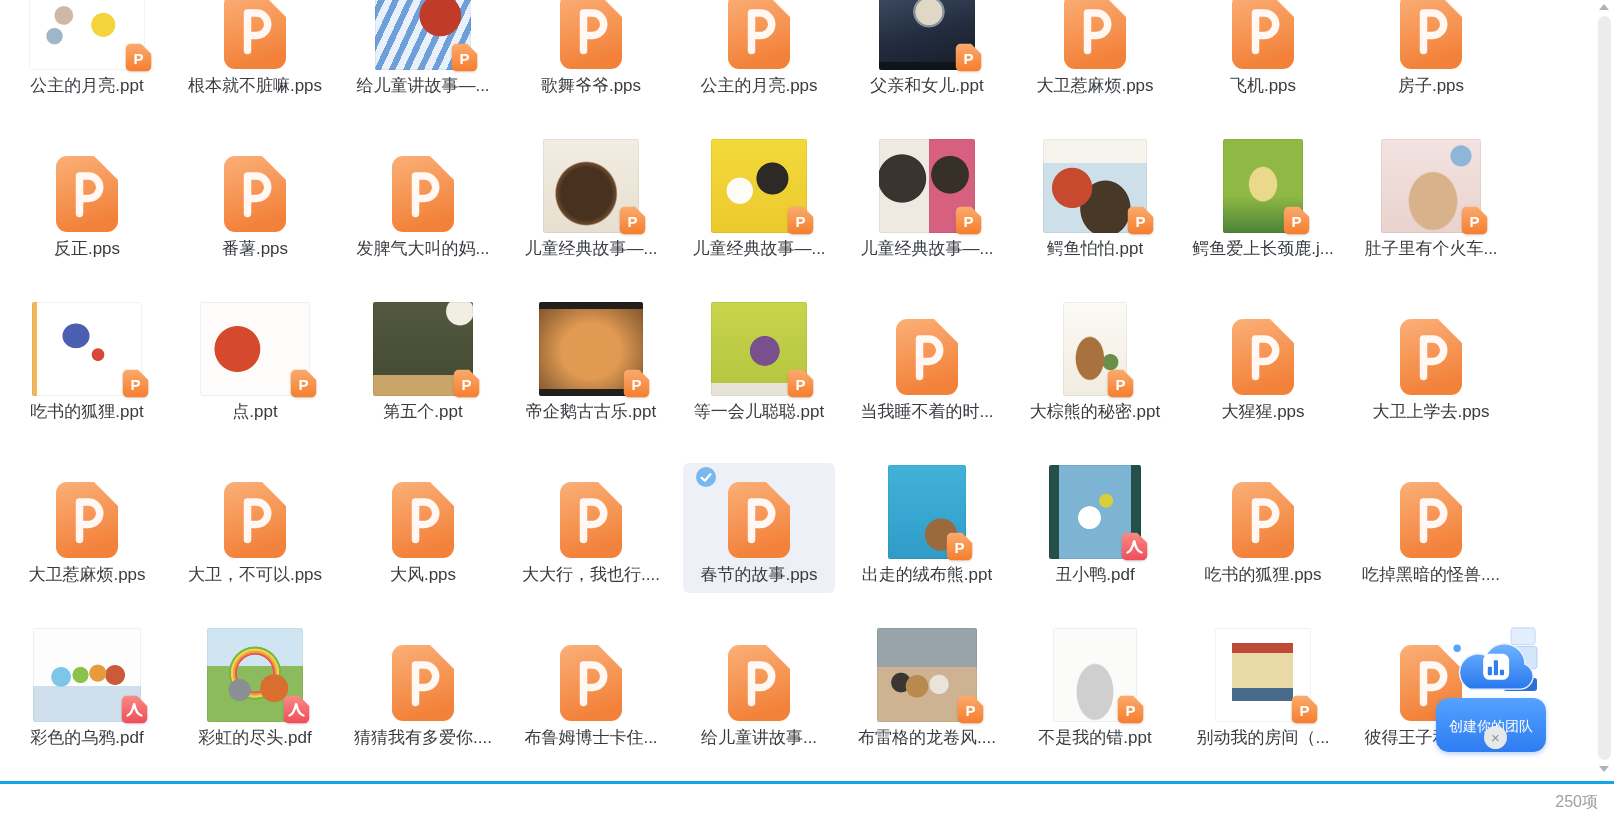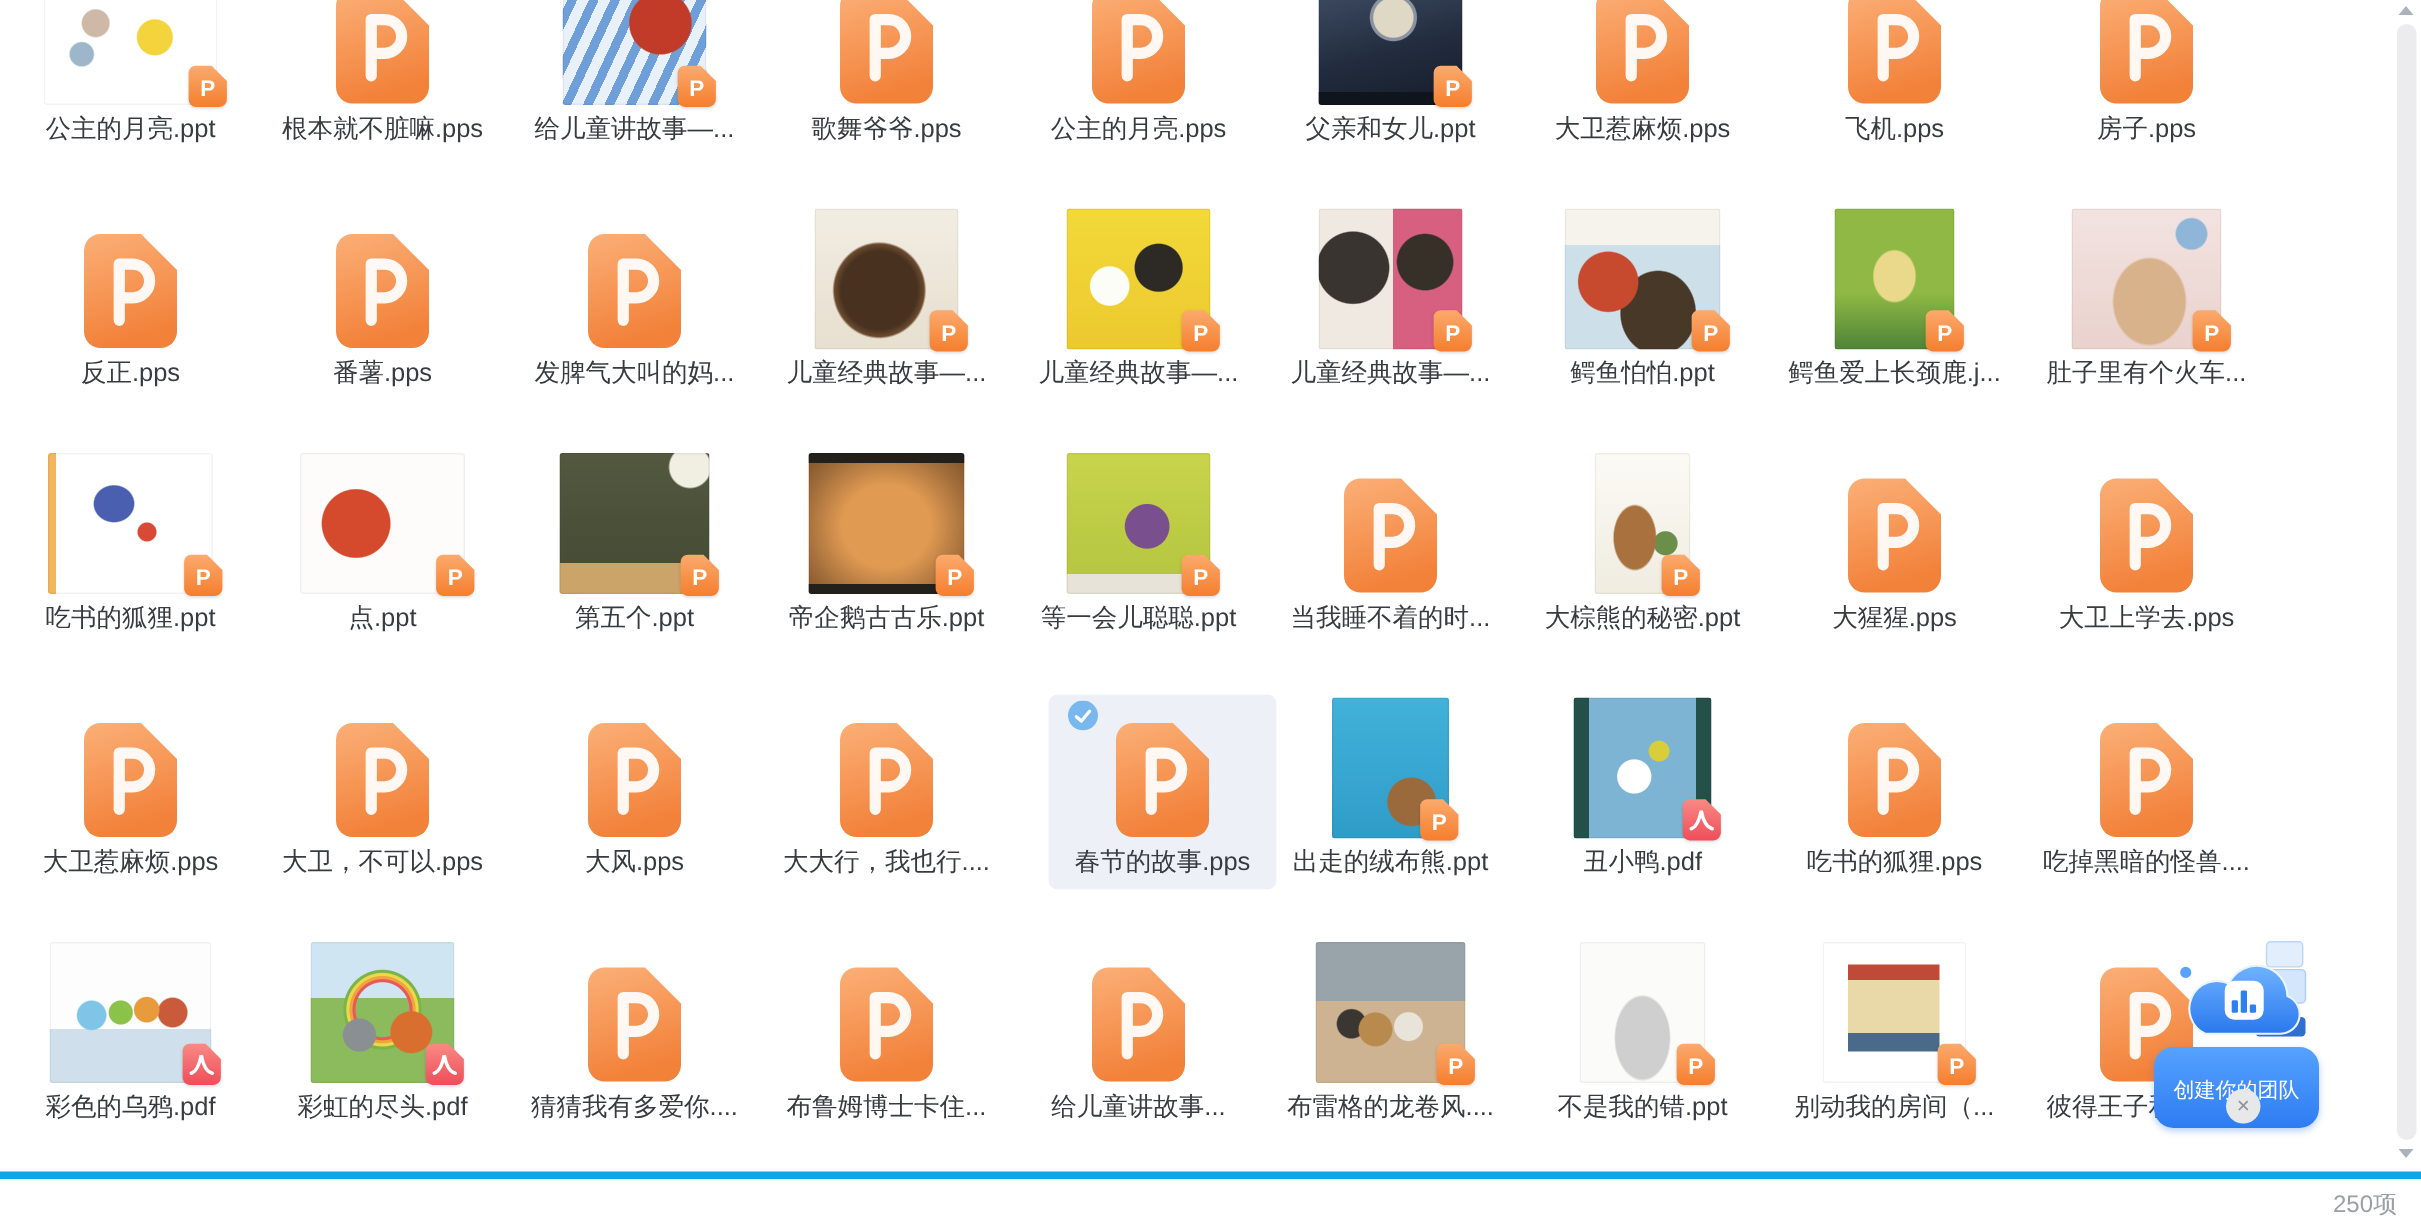--- a/index.html
+++ b/index.html
@@ -2,42 +2,42 @@
 <html><head>
 <meta charset="utf-8">
 <style>
   html,body{margin:0;padding:0;width:1614px;height:820px;background:#ffffff;overflow:hidden;
     font-family:"Liberation Sans","DejaVu Sans",sans-serif;}
   .viewport{position:absolute;left:0;top:0;right:20px;bottom:40px;overflow:hidden;}
   .grid{position:absolute;left:11px;top:-26px;display:grid;
     grid-template-columns:repeat(9,152px);column-gap:16px;grid-auto-rows:163px;}
   .file-item{width:152px;height:163px;position:relative;cursor:default;}
   .card{position:relative;width:152px;border-radius:6px;padding-bottom:8px;}
-  .file-item.selected .card{background:#edf1f7;margin-left:16px;}
+  .file-item.selected .card{background:#edf1f7;}
   .thumb-area{height:96px;display:flex;align-items:flex-end;justify-content:center;position:relative;}
   .picon{width:64px;height:78px;display:block;}
   .thumb{height:94px;position:relative;border-radius:2px;
     box-shadow:inset 0 0 0 1px rgba(0,0,0,0.05);}
   .badge{position:absolute;right:-7px;bottom:-2px;width:27px;height:29px;display:block;
     filter:drop-shadow(0 1px 1px rgba(0,0,0,0.15));}
   .badge svg{width:27px;height:29px;display:block;}
   .check{position:absolute;left:13px;top:4px;width:20px;height:20px;z-index:3;}
   .check svg{width:20px;height:20px;display:block;}
   .file-name{margin-top:6px;height:20px;line-height:20px;text-align:center;font-size:17px;
     color:#383c40;white-space:nowrap;overflow:hidden;}
   
   .sb-track{position:absolute;top:0;right:0;width:20px;bottom:40px;background:#ffffff;}
   .sb-up{position:absolute;top:4px;right:5px;width:0;height:0;
     border-left:5px solid transparent;border-right:5px solid transparent;border-bottom:6px solid #aab3bb;}
   .sb-thumb{position:absolute;top:16px;right:3px;width:13px;height:744px;background:#ececee;border-radius:7px;}
   .sb-down{position:absolute;bottom:8px;right:5px;width:0;height:0;
     border-left:5px solid transparent;border-right:5px solid transparent;border-top:6px solid #aab3bb;}
   
   .footer{position:absolute;left:0;right:0;bottom:0;height:39px;background:#ffffff;
-    border-top:5px solid #0ea5e9;display:flex;align-items:center;justify-content:flex-end;
+    border-top:3px solid #0ea5e9;display:flex;align-items:center;justify-content:flex-end;
     padding-right:16px;box-sizing:border-box;color:#9aa0a6;font-size:16px;}
   
   .promo{position:absolute;left:1432px;top:598px;width:130px;height:130px;z-index:6;}
   .promo-cloud{position:absolute;left:14px;top:28px;width:104px;height:78px;}
   .promo-pill{position:absolute;left:4px;top:100px;height:22px;line-height:24px;padding:16px 13px;
     background:linear-gradient(180deg,#55a2ff,#2e7cf2);color:#ffffff;font-size:14px;
     border-radius:13px;white-space:nowrap;box-shadow:0 2px 5px rgba(46,124,242,0.35);text-align:right;}
   .promo-close{position:absolute;left:1484px;top:726px;width:23px;height:23px;border:none;
     border-radius:50%;background:#e7e8ea;color:#8f9398;font-size:15px;line-height:23px;
     text-align:center;padding:0;cursor:pointer;z-index:6;}

